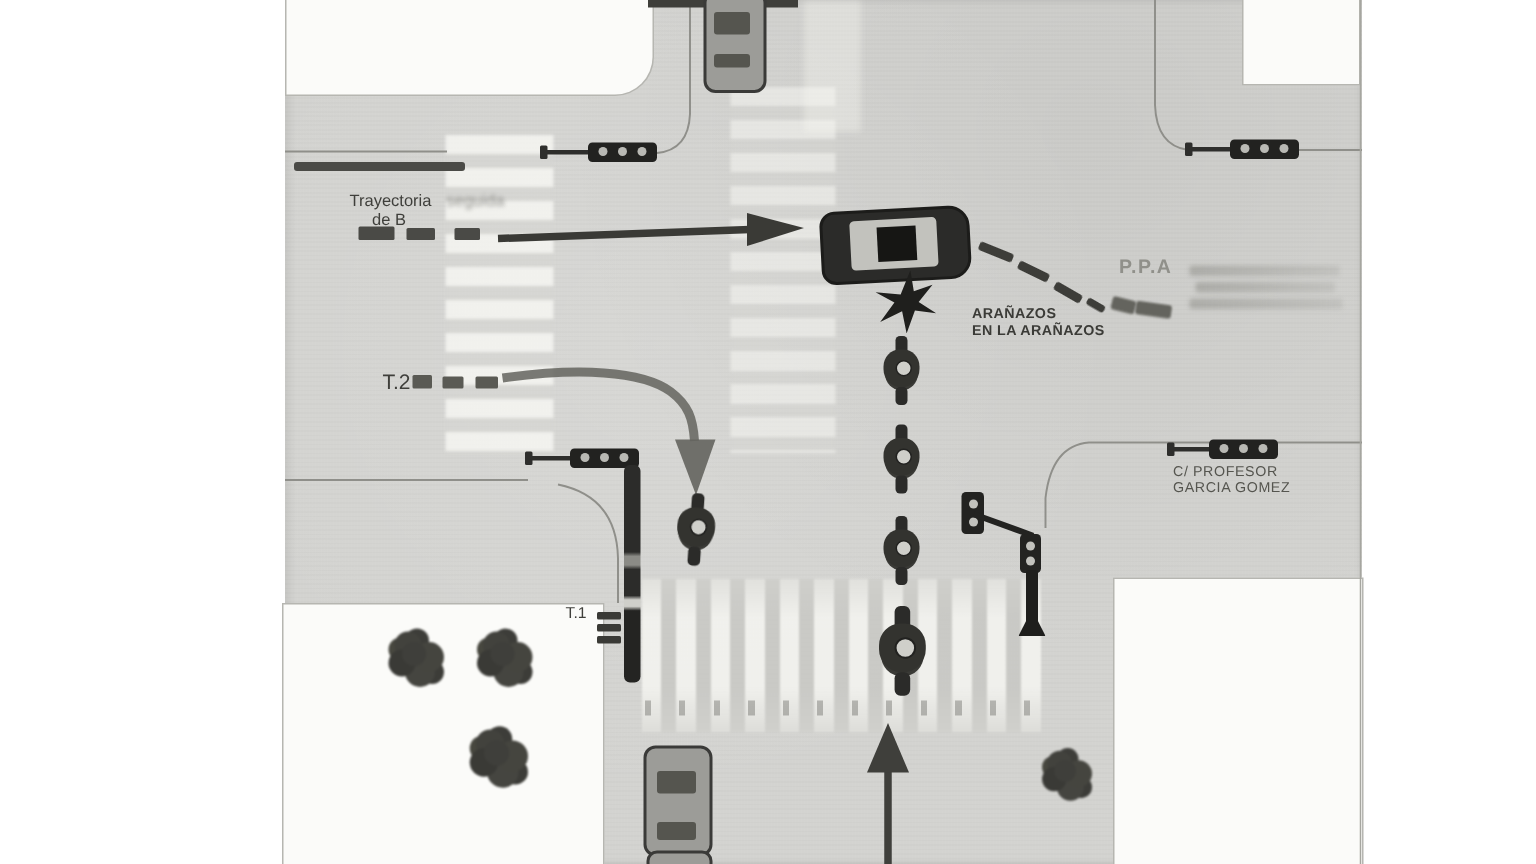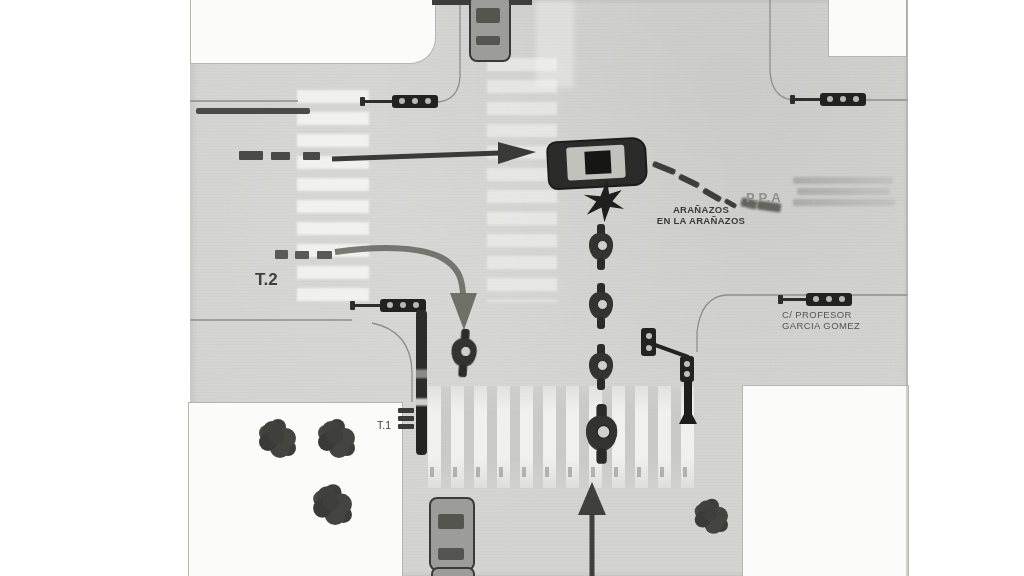--- a/index.html
+++ b/index.html
@@ -221,27 +221,32 @@
   <div class="scratch" style="left:724px;top:201px;width:13px;height:5px;transform:rotate(30deg);"></div>
 
   <div class="smudge" style="left:741px;top:199px;width:16px;transform:rotate(14deg);"></div>
   <div class="smudge" style="left:757px;top:202px;width:24px;transform:rotate(8deg);"></div>
 
   <div class="tree" style="left:268px;top:428px;"></div>
   <div class="tree" style="left:327px;top:428px;"></div>
   <div class="tree" style="left:323px;top:494px;transform:scale(1.05);"></div>
   <div class="tree" style="left:702px;top:506px;transform:scale(.9);"></div>
 
-  <div class="lbl" style="left:255px;top:246px;font-size:17px;font-weight:bold;margin-top:24px;">T.2</div>
-  <div class="lbl" style="left:377px;top:403px;font-size:10.5px;margin-top:16px;">T.1</div>
-  <div class="lbl" style="left:648px;top:205px;width:106px;text-align:center;font-size:9.5px;font-weight:bold;letter-spacing:.3px;color:#3b3b37;">
+  <div class="lbl" style="left:233px;top:128px;font-size:11px;">
+    <span>Trayectoria</span>
+    <span style="margin-left:7px;filter:blur(1.4px);opacity:.5;">seguida</span><br>
+    <span style="margin-left:15px;">de B</span>
+  </div>
+  <div class="lbl" style="left:255px;top:246px;font-size:14px;font-weight:normal;">T.2</div>
+  <div class="lbl" style="left:377px;top:403px;font-size:10.5px;">T.1</div>
+  <div class="lbl" style="left:648px;top:205px;width:106px;font-size:9.5px;font-weight:bold;letter-spacing:.3px;color:#3b3b37;">
     <span>ARAÑAZOS</span><br>
     <span>EN LA ARAÑAZOS</span>
   </div>
-  <div class="lbl faded" style="left:746px;top:191px;font-size:13px;font-weight:bold;letter-spacing:1px;filter:blur(.5px);">P.P.A</div>
+  <div class="lbl faded" style="left:746px;top:171px;font-size:13px;font-weight:bold;letter-spacing:1px;filter:blur(.5px);">P.P.A</div>
   <div style="position:absolute;left:793px;top:177px;width:104px;">
     <div class="faintline" style="width:100px;"></div>
     <div class="faintline" style="width:93px;margin-left:4px;"></div>
     <div class="faintline" style="width:102px;"></div>
   </div>
   <div class="lbl" style="left:782px;top:310px;width:104px;font-size:9.5px;letter-spacing:.4px;color:#55554f;">
     <span>C/ PROFESOR</span><br>
     <span>GARCIA GOMEZ</span>
   </div>
 </div>

